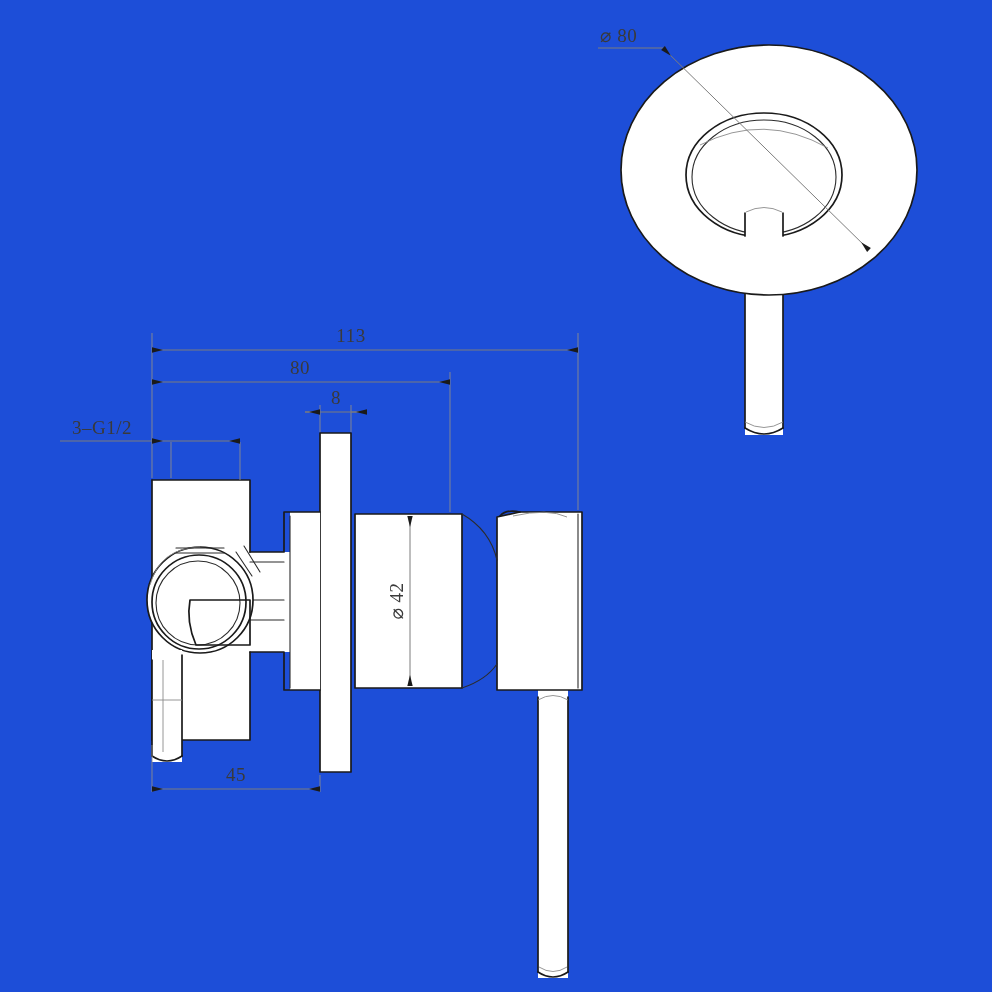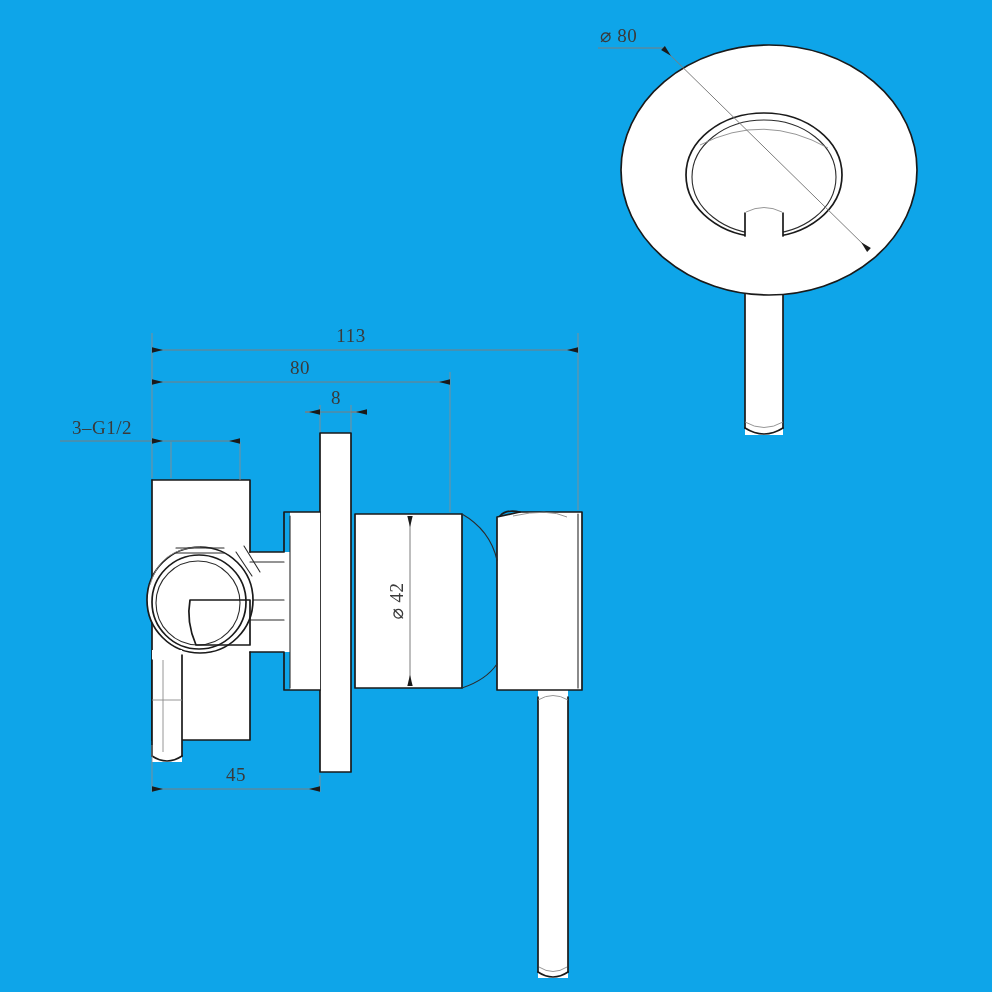--- a/index.html
+++ b/index.html
@@ -10,21 +10,21 @@
   body {
     width: 992px;
     height: 992px;
     font-family: "Liberation Serif", serif;
     overflow: hidden;
   }
   #drawing-root {
     position: relative;
     width: 992px;
     height: 992px;
-    background: #0ea5e9;
+    background: #1d4ed8;
   }
   svg#cad {
     position: absolute;
     top: 0;
     left: 0;
     width: 992px;
     height: 992px;
     display: block;
   }
   .dim-text {

